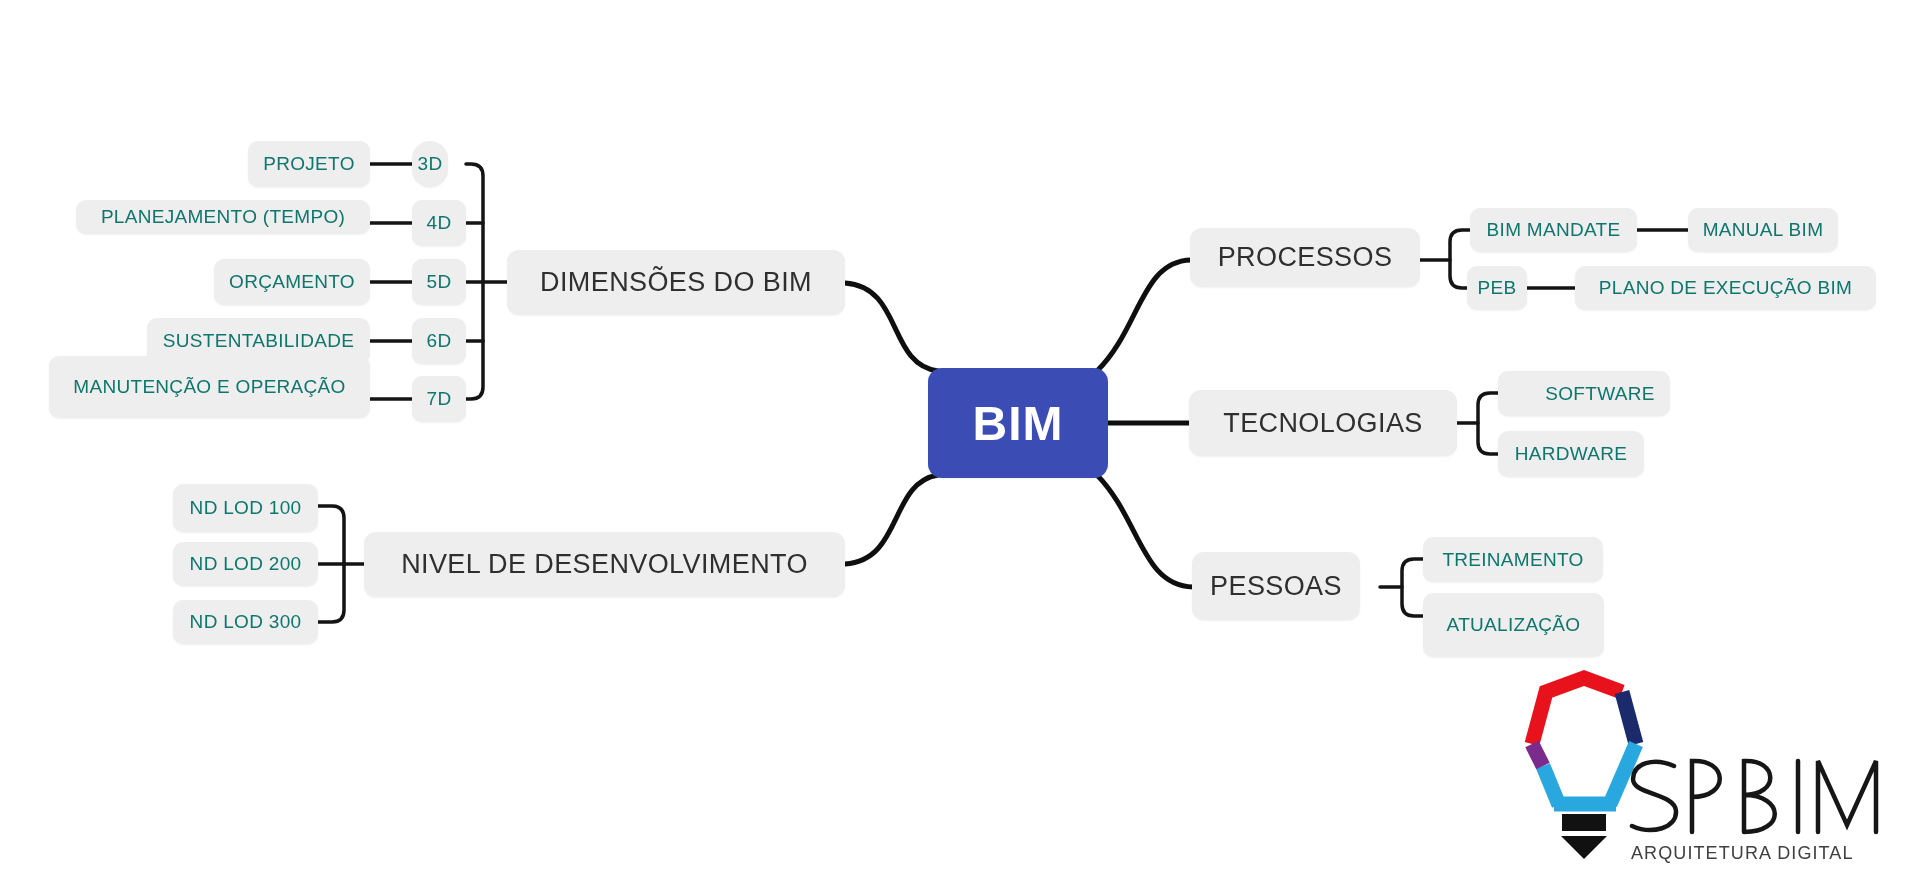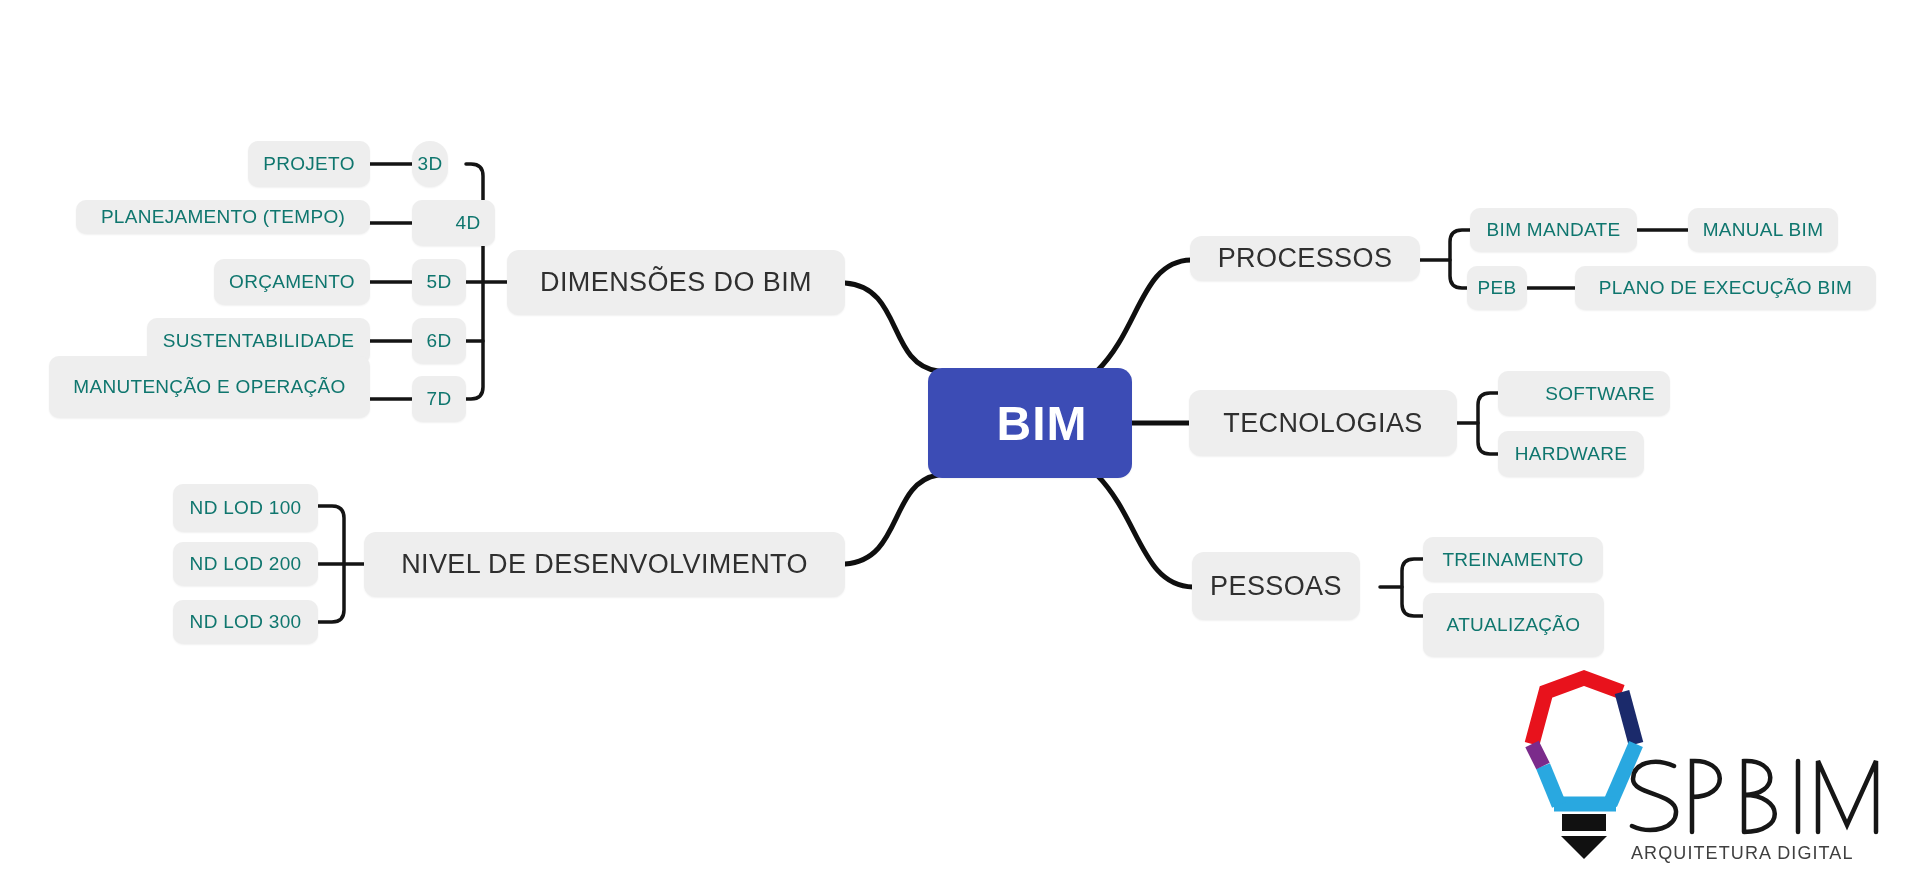--- a/index.html
+++ b/index.html
@@ -20,42 +20,41 @@
     font-size:19px;
     letter-spacing:.3px;
     box-shadow:0 1px 2px rgba(0,0,0,.06);
     cursor:pointer;
   }
   .branch{font-size:27px;border-radius:12px;color:#2f2f2f;letter-spacing:.4px;}
   #n-bim{
     background:#3c4cb5;color:#ffffff;
     font-size:48px;font-weight:bold;border-radius:14px;
     letter-spacing:1px;
-    padding-left:24px;
   }
   
   #n-projeto{left:248px;top:141px;width:122px;height:46px;}
   #n-3d{left:412px;top:141px;width:36px;height:46px;border-radius:21px;}
   #n-planejamento{left:76px;top:200px;width:294px;height:34px;}
-  #n-4d{left:412px;top:200px;width:54px;height:46px;padding-left:29px;}
+  #n-4d{left:412px;top:200px;width:54px;height:46px;}
   #n-orcamento{left:214px;top:259px;width:156px;height:46px;}
   #n-5d{left:412px;top:259px;width:54px;height:46px;}
   #n-sustentabilidade{left:147px;top:318px;width:223px;height:46px;}
   #n-6d{left:412px;top:318px;width:54px;height:46px;}
   #n-manutencao{left:49px;top:356px;width:321px;height:62px;}
   #n-7d{left:412px;top:376px;width:54px;height:46px;text-align:right;}
   #n-dimensoes{left:507px;top:250px;width:338px;height:65px;}
   #n-ndlod100{left:173px;top:484px;width:145px;height:48px;}
   #n-ndlod200{left:173px;top:542px;width:145px;height:44px;}
   #n-ndlod300{left:173px;top:600px;width:145px;height:44px;}
   #n-nivel{left:364px;top:532px;width:481px;height:65px;}
   
   #n-bim{left:928px;top:368px;width:180px;height:110px;}
   
-  #n-processos{left:1190px;top:236px;width:230px;height:45px;}
+  #n-processos{left:1190px;top:228px;width:230px;height:59px;}
   #n-bimmandate{left:1470px;top:208px;width:167px;height:44px;}
   #n-manualbim{left:1688px;top:208px;width:150px;height:44px;}
   #n-peb{left:1467px;top:266px;width:60px;height:44px;}
   #n-plano{left:1575px;top:266px;width:301px;height:44px;}
   #n-tecnologias{left:1189px;top:390px;width:268px;height:66px;}
   #n-software{left:1498px;top:371px;width:140px;height:45px;padding-left:32px;}
   #n-hardware{left:1498px;top:431px;width:146px;height:46px;}
   #n-pessoas{left:1192px;top:552px;width:168px;height:68px;}
   #n-treinamento{left:1423px;top:537px;width:180px;height:45px;}
   #n-atualizacao{left:1423px;top:593px;width:181px;height:64px;}

